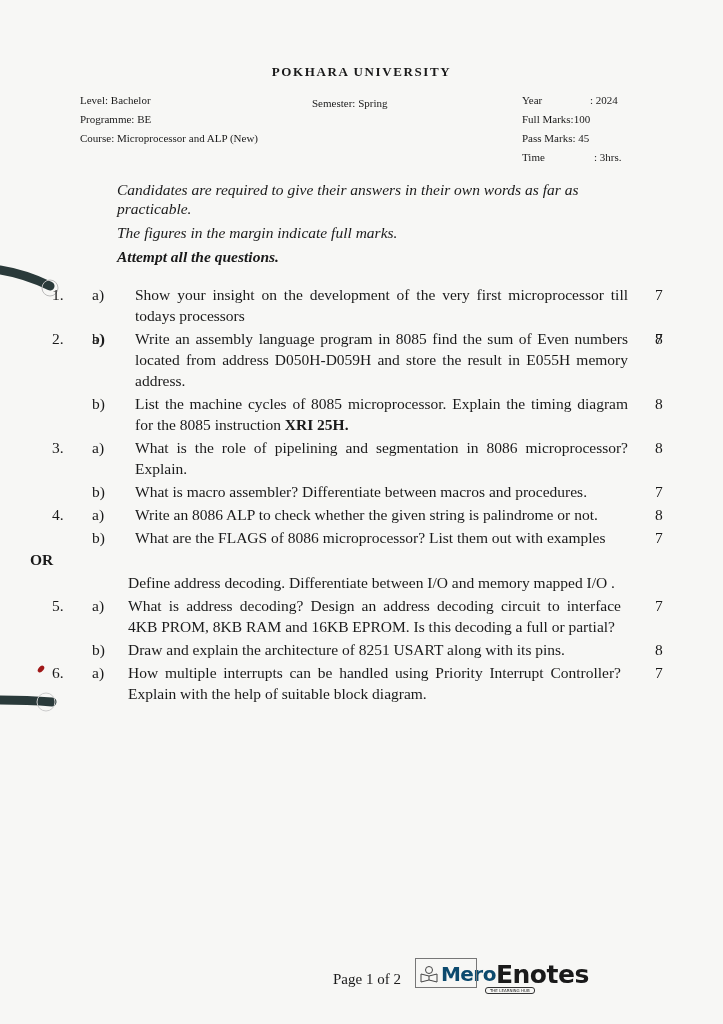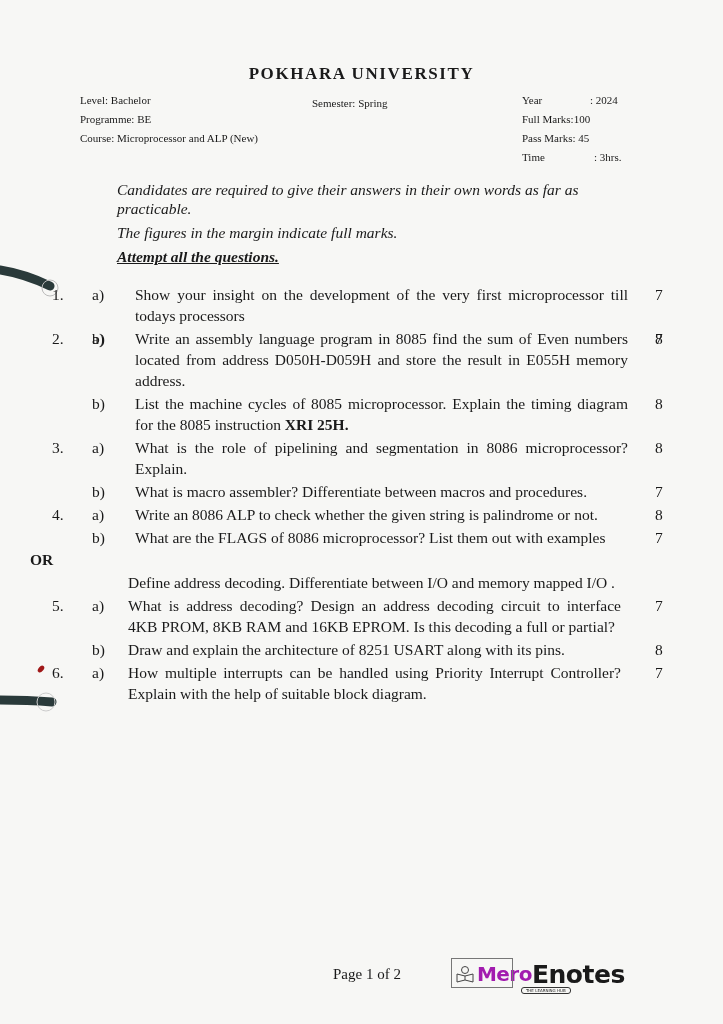--- a/index.html
+++ b/index.html
@@ -6,48 +6,48 @@
     body {
       width: 723px; height: 1024px; overflow: hidden;
       background: #f7f7f5;
       font-family: "Liberation Serif", "DejaVu Serif", serif;
       color: #1a1a1a;
       position: relative;
     }
     .page { position: absolute; left: 0; top: 0; width: 723px; height: 1024px; }
     .uni-title {
       position: absolute; top: 64px; left: 0; width: 100%;
-      text-align: center; font-size: 17px; font-weight: bold; letter-spacing: 1.6px;
+      text-align: center; font-size: 13px; font-weight: bold; letter-spacing: 1.6px;
     }
     .meta { position: absolute; font-size: 11px; line-height: 19px; }
     .meta-left { left: 80px; top: 91px; }
     .meta-mid { left: 312px; top: 94px; }
     .meta-right { left: 522px; top: 91px; }
     .meta-right .row { display: flex; }
     .meta-right .k { display: inline-block; }
     .instructions {
       position: absolute; left: 117px; top: 180px; width: 520px;
       font-style: italic; font-size: 15.5px; line-height: 19px;
     }
     .instructions p { margin: 0 0 5px 0; }
-    .instructions .bold { font-weight: bold; text-decoration: underline; }
+    .instructions .bold { font-weight: bold; }
     .questions { position: absolute; left: 0; top: 284px; width: 723px; }
     .q-row { position: relative; font-size: 15.5px; line-height: 21px; }
     .q-num { position: absolute; left: 52px; width: 24px; text-align: left; }
     .q-part { position: absolute; left: 92px; width: 22px; }
     .q-text { margin-left: 135px; width: 493px; text-align: justify; text-align-last: left; }
     .q-text.nolead { margin-left: 128px; }
     .q-marks { position: absolute; left: 655px; top: 0; }
     .or-label { text-align: left; font-weight: bold; font-size: 15.5px; line-height: 20px; margin: 2px 0 2px 0; padding-left: 30px; }
-    .footer { position: absolute; top: 960px; left: 333px; display: flex; align-items: center; gap: 36px; }
+    .footer { position: absolute; top: 960px; left: 333px; display: flex; align-items: flex-end; }
     .page-num { font-size: 15px; margin-right: 14px; }
     .logo { position: relative; display: flex; align-items: center; height: 28px; }
     .logo-box { position: absolute; left: 0; top: -2px; width: 60px; height: 28px; border: 1px solid #777; }
     .logo-icon { width: 20px; height: 18px; margin: 0 2px 0 4px; }
-    .logo-mero { font-family: "DejaVu Sans", sans-serif; font-weight: bold; font-size: 20px; color: #a21caf; letter-spacing: -0.5px; }
+    .logo-mero { font-family: "DejaVu Sans", sans-serif; font-weight: bold; font-size: 20px; color: #0c4a6e; letter-spacing: -0.5px; }
     .logo-enotes { font-family: "DejaVu Sans", sans-serif; font-weight: bold; font-size: 25px; color: #1a1a1a; letter-spacing: -0.5px; }
     .logo-tag { position: absolute; left: 70px; top: 27px; font-size: 4px; border: 1px solid #333; padding: 0 4px; border-radius: 3px; white-space: nowrap; font-family: "DejaVu Sans", sans-serif; }
     .string-mark { position: absolute; }
   </style>
 </head>
 <body>
 
 <div class="page">
 
   <svg class="string-mark" style="left:0;top:262px" width="60" height="40">

